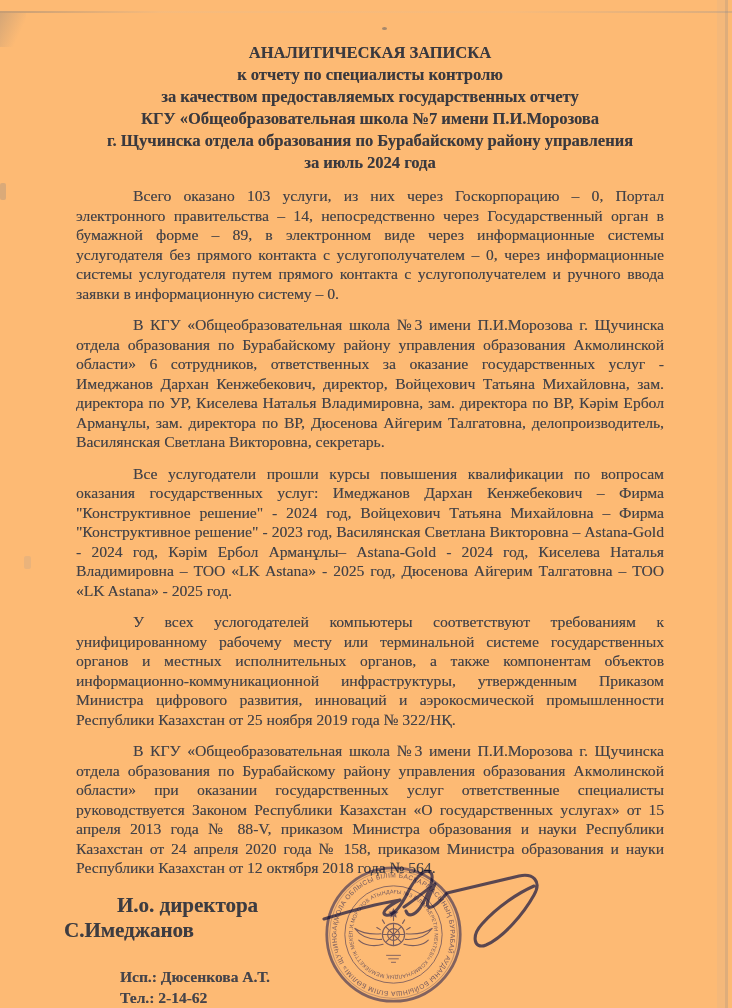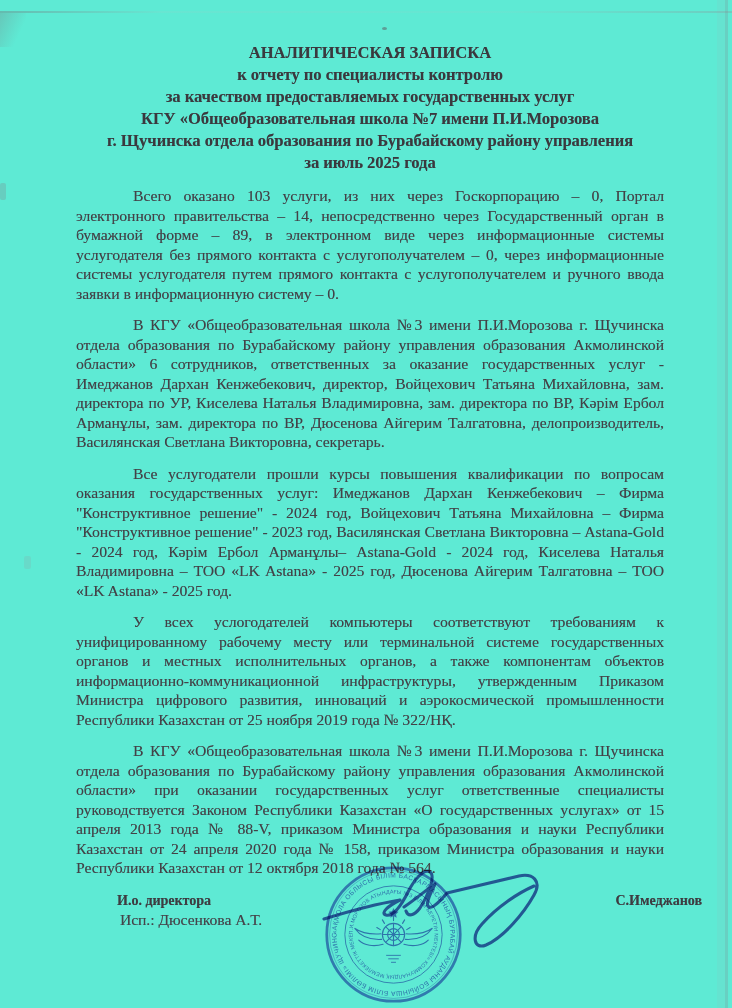--- a/index.html
+++ b/index.html
@@ -1,19 +1,19 @@
 <!DOCTYPE html>
 <html><head>
 <meta charset="utf-8">
 <style>
   html,body{margin:0;padding:0;background:#ffffff;}
   .page{
     position:relative;
     width:732px;height:1008px;
-    background:#5eead4;
+    background:#fdba74;
     overflow:hidden;
     font-family:"Liberation Serif","DejaVu Serif",serif;
   }
   
   .art{position:absolute;pointer-events:none;}
   .art-topline{top:11px;left:0;width:732px;height:2px;
     background:linear-gradient(90deg,rgba(110,110,115,.38),rgba(190,190,190,.10) 22%,rgba(190,190,190,.08) 70%,rgba(140,140,145,.30));}
   .art-corner{top:13px;left:0;width:26px;height:34px;
     background:linear-gradient(115deg,rgba(120,120,125,.30),rgba(200,200,200,0) 70%);}
   .art-right{top:0;right:4px;width:3px;height:1008px;background:rgba(135,135,142,.26);}
@@ -26,24 +26,24 @@
   .content{position:absolute;left:64px;top:42px;width:612px;color:#434247;
     text-shadow:0.2px 0.2px 0.45px rgba(70,70,78,.5);}
   .doc-header{ text-align:center;font-weight:bold;color:#3a393e;
     font-size:16.5px;line-height:22px;margin-bottom:3px;}
   .doc-header div{white-space:nowrap;}
   .body-text p{
     margin:12px;text-align:justify;text-indent:57px;
     font-size:15.6px;line-height:19.5px;
   }
   .signoff{display:flex;justify-content:space-between;align-items:flex-start;
-    margin-top:15px;font-weight:bold;font-size:14px;color:#3d3c41;}
+    margin-top:15px;font-weight:bold;font-size:21px;color:#3d3c41;flex-direction:column;}
   .signoff .left{padding-left:53px;}
   .signoff .right{margin-right:-26px;}
-  .executor{font-size:15.5px;line-height:21px;padding-left:56px;color:#45444a;}
+  .executor{margin-top:23px;font-size:15.5px;line-height:21px;padding-left:56px;color:#45444a;font-weight:bold;}
 
   
   .stamp{position:absolute;left:309px;top:865px;width:169px;height:139px;
     mix-blend-mode:multiply;opacity:.93;}
   .signature{position:absolute;left:316px;top:855px;width:242px;height:115px;
     mix-blend-mode:multiply;}
 </style>
 </head>
 <body>
 
@@ -54,41 +54,42 @@
   <div class="art art-right"></div>
   <div class="art art-rightsoft"></div>
   <div class="art art-tickleft"></div>
   <div class="art art-smudge"></div>
   <div class="art art-dot"></div>
 
   <div class="content">
     <div class="doc-header">
       <div>АНАЛИТИЧЕСКАЯ ЗАПИСКА</div>
       <div>к отчету по специалисты контролю</div>
-      <div>за качеством предоставляемых государственных услуг</div>
+      <div>за качеством предоставляемых государственных отчету</div>
       <div>КГУ «Общеобразовательная  школа №7 имени П.И.Морозова</div>
       <div>г. Щучинска отдела образования по Бурабайскому району управления</div>
-      <div>за июль 2025 года</div>
+      <div>за июль 2024 года</div>
     </div>
 
     <div class="body-text">
       <p>Всего оказано 103 услуги, из них через  Госкорпорацию – 0, Портал электронного правительства – 14, непосредственно через Государственный орган в бумажной форме – 89, в электронном виде через информационные системы услугодателя без прямого контакта с услугополучателем – 0, через информационные системы услугодателя путем прямого контакта с услугополучателем и ручного ввода заявки в информационную систему – 0.</p>
       <p>В КГУ «Общеобразовательная  школа №3 имени П.И.Морозова г. Щучинска отдела образования по Бурабайскому району управления образования Акмолинской области» 6 сотрудников, ответственных за оказание государственных услуг - Имеджанов Дархан Кенжебекович, директор, Войцехович Татьяна Михайловна, зам. директора по УР,  Киселева Наталья Владимировна, зам. директора по ВР, Кәрім Ербол Арманұлы, зам. директора по ВР,  Дюсенова Айгерим Талгатовна, делопроизводитель, Василянская Светлана Викторовна, секретарь.</p>
       <p>Все услугодатели прошли курсы повышения квалификации по вопросам оказания государственных услуг: Имеджанов Дархан Кенжебекович – Фирма "Конструктивное решение" - 2024 год, Войцехович Татьяна Михайловна – Фирма "Конструктивное решение" - 2023 год,  Василянская Светлана Викторовна – Astana-Gold - 2024 год, Кәрім Ербол Арманұлы– Astana-Gold - 2024 год, Киселева Наталья Владимировна – ТОО «LK Astana» - 2025 год, Дюсенова Айгерим Талгатовна – ТОО «LK Astana» - 2025 год.</p>
       <p>У всех услогодателей компьютеры соответствуют требованиям к унифицированному рабочему месту или терминальной системе государственных органов и местных исполнительных органов, а также компонентам объектов информационно-коммуникационной инфраструктуры, утвержденным Приказом  Министра цифрового развития, инноваций и аэрокосмической промышленности Республики Казахстан от 25 ноября 2019 года  № 322/НҚ.</p>
       <p>В КГУ «Общеобразовательная  школа №3 имени П.И.Морозова г. Щучинска отдела образования по Бурабайскому району управления образования Акмолинской области» при оказании государственных услуг ответственные специалисты руководствуется Законом Республики Казахстан «О государственных услугах» от 15 апреля 2013 года № 88-V, приказом Министра образования и науки Республики Казахстан от 24 апреля 2020 года № 158, приказом Министра образования и науки Республики Казахстан от 12 октября 2018 года № 564.</p>
     </div>
 
     <div class="signoff">
       <span class="left">И.о. директора</span>
       <span class="right">С.Имеджанов</span>
     </div>
 
     <div class="executor">
       <div>Исп.: Дюсенкова А.Т.</div>
+      <div>Тел.: 2-14-62</div>
     </div>
   </div>
 
   <svg class="stamp" viewBox="0 0 200 200" aria-hidden="true">
     <defs>
       <path id="ringO" d="M100,100 m-82,0 a82,82 0 1,1 164,0 a82,82 0 1,1 -164,0"></path>
       <path id="ringI" d="M100,100 m-59,0 a59,59 0 1,1 118,0 a59,59 0 1,1 -118,0"></path>
     </defs>
     <g fill="none" stroke="#6065c4">
       <circle cx="100" cy="100" r="96" stroke-width="4" opacity="0.85"></circle>

